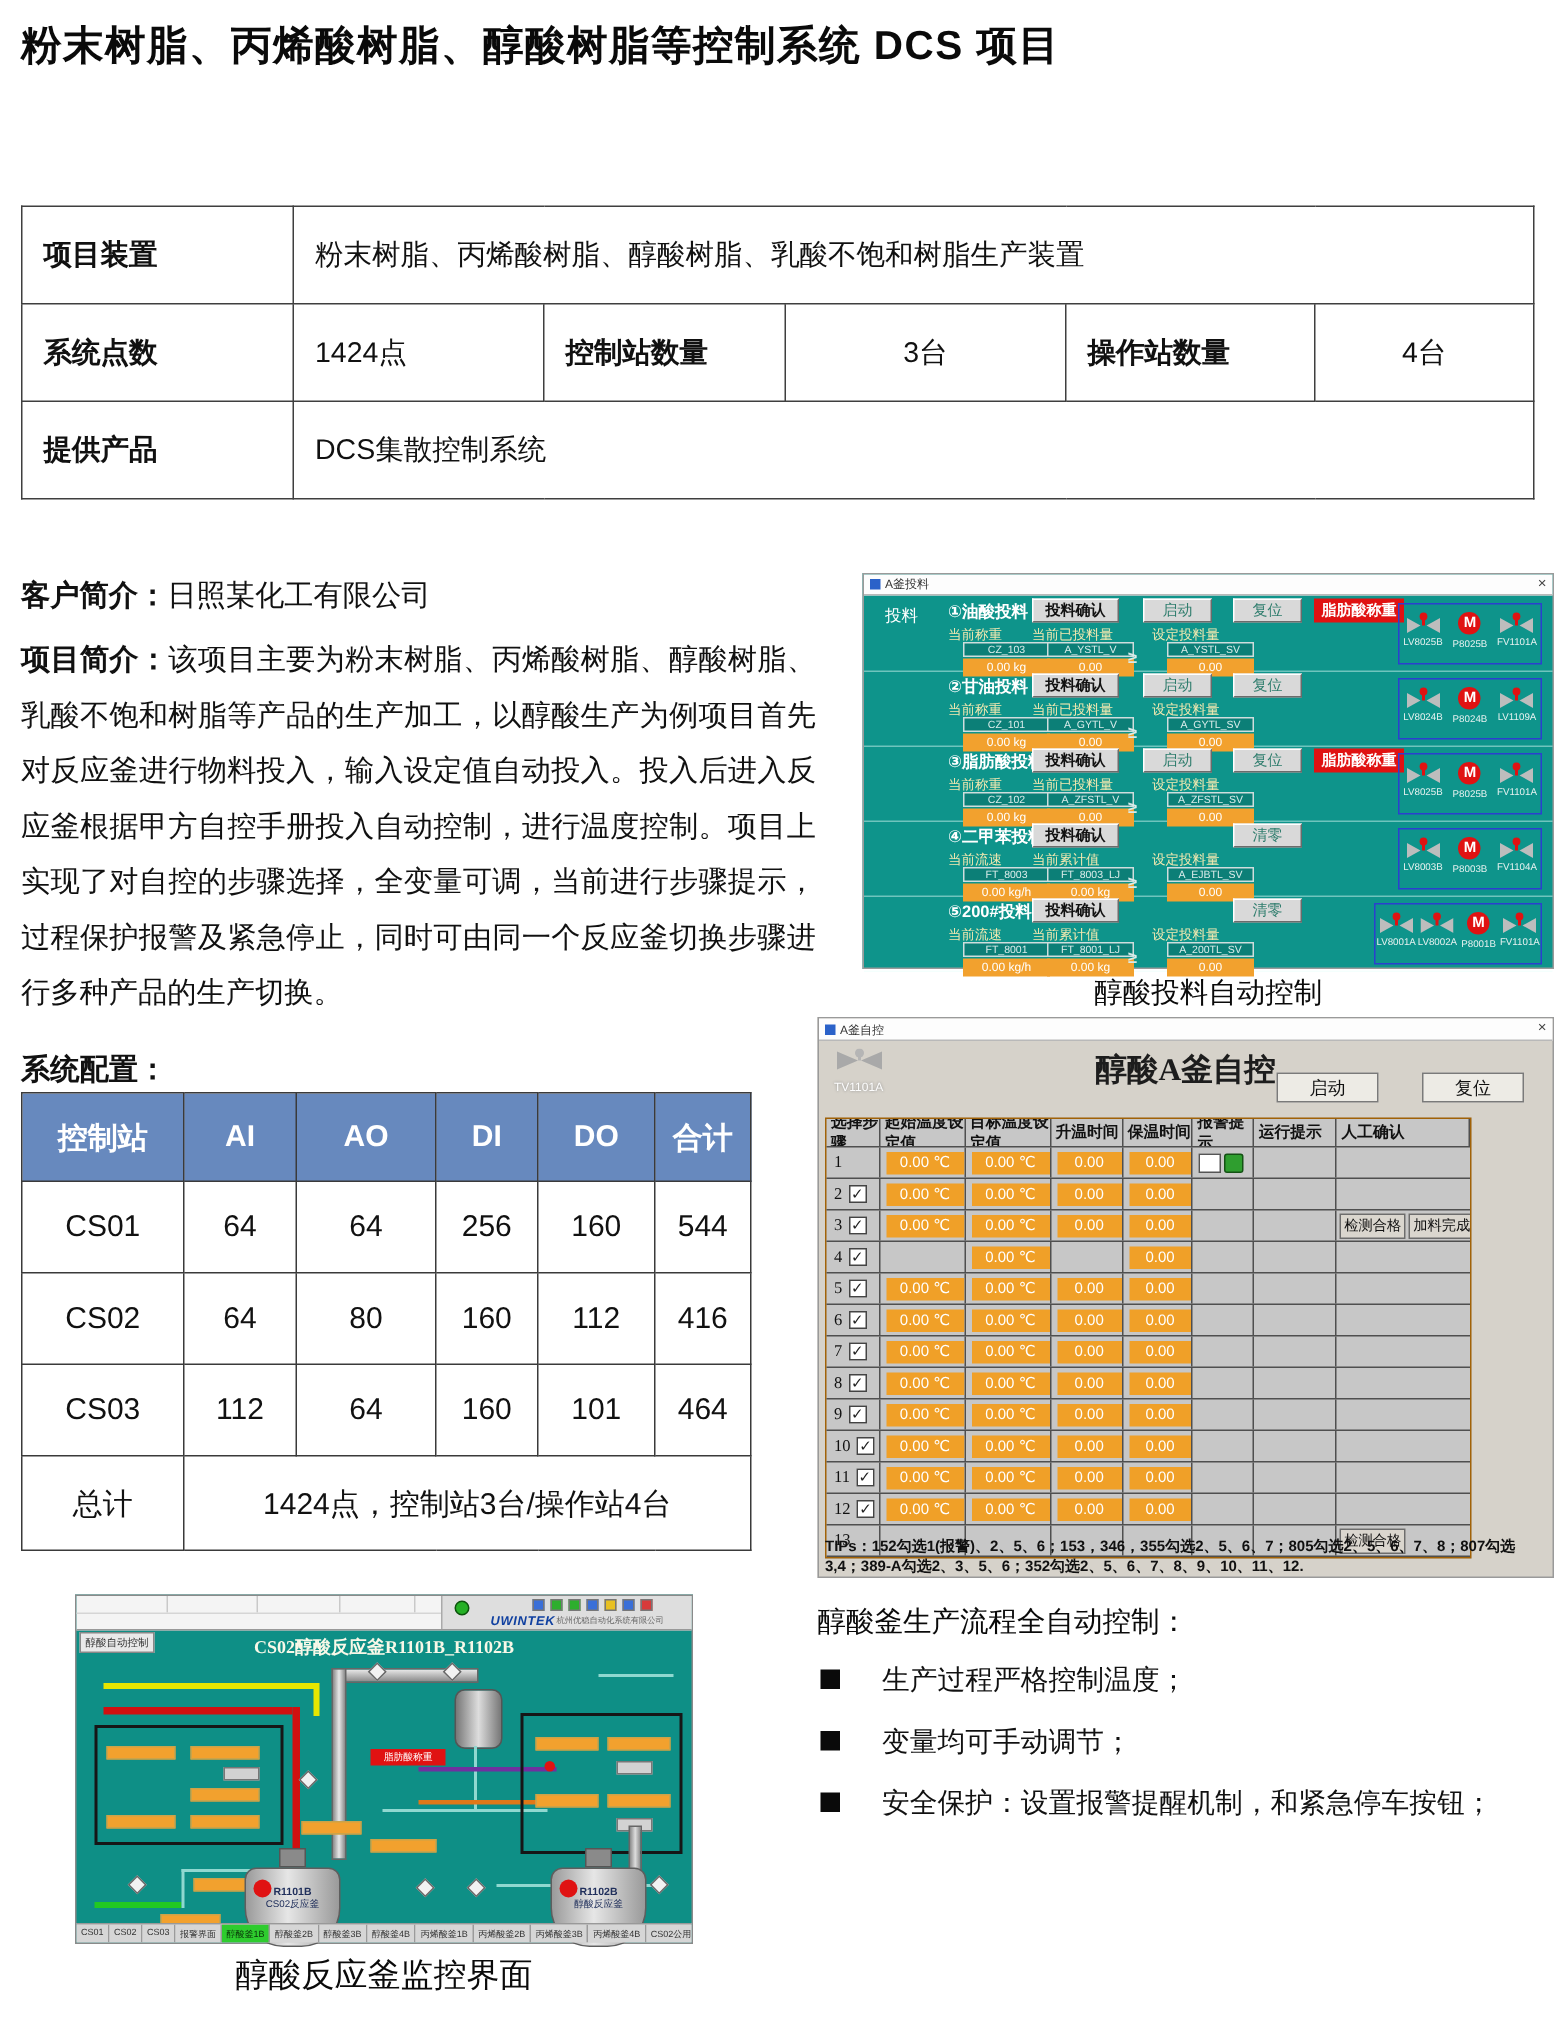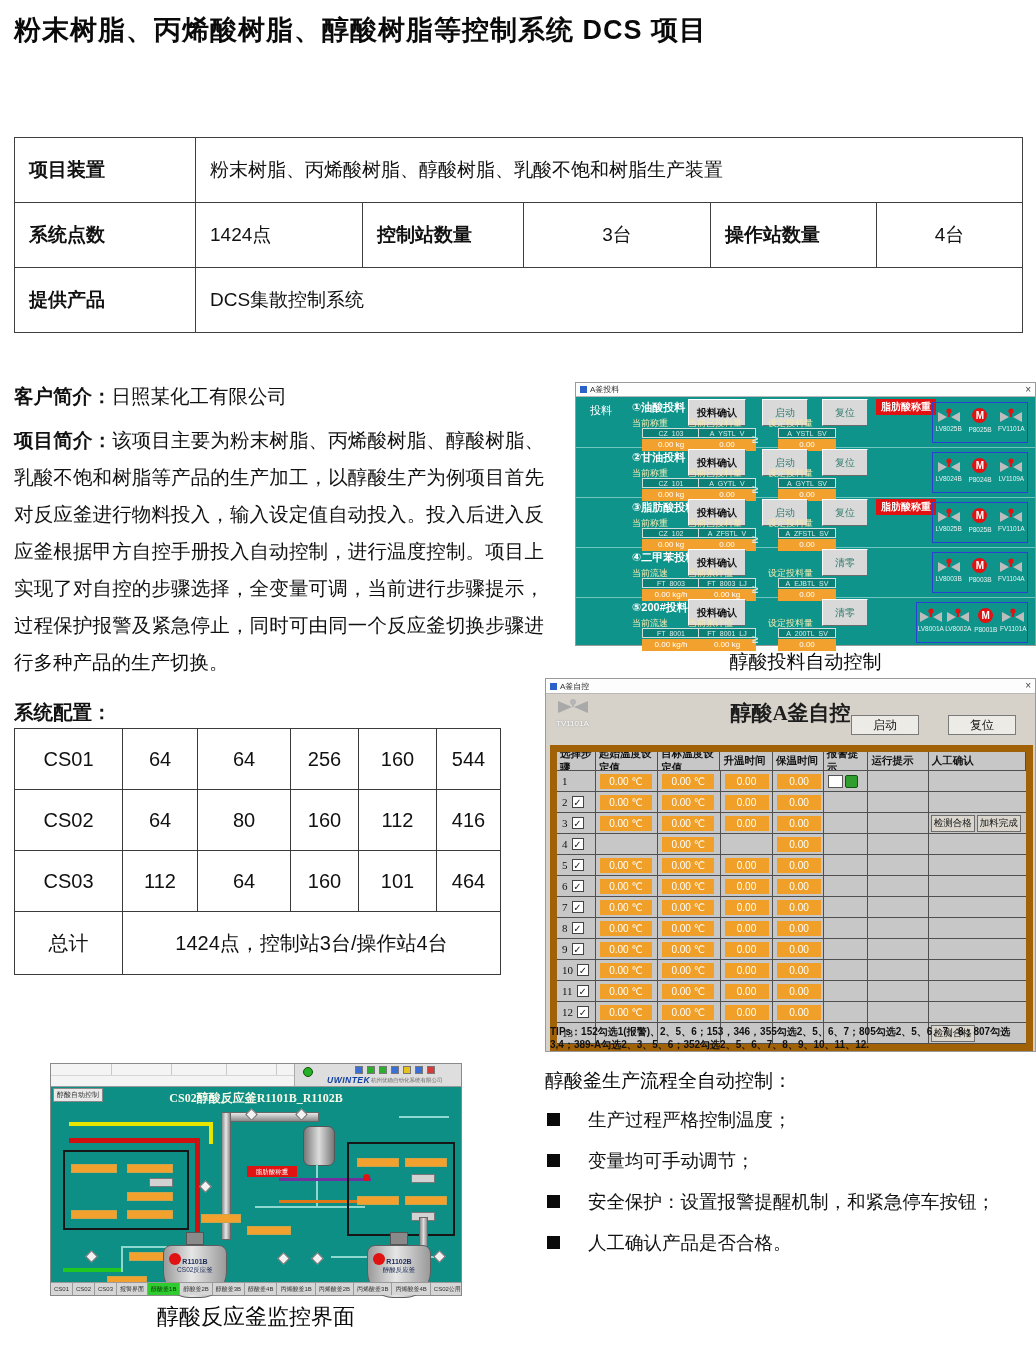--- a/index.html
+++ b/index.html
@@ -29,21 +29,21 @@
   .titlebar{position:absolute;left:0;top:0;right:0;height:14px;background:#fdfdfd;border-bottom:1px solid #b9b9b9;
             font-size:8px;color:#333;display:flex;align-items:center;padding:0 4px;box-sizing:border-box;}
   .titlebar .appicon{width:7px;height:7px;background:#2b62c9;margin-right:3px;flex:0 0 auto;}
   .titlebar .x{margin-left:auto;font-size:10px;color:#444;line-height:10px;cursor:default;}
 
   
   #feed-win{left:575px;top:382px;width:461px;height:264px;border:1px solid #9a9a9a;background:#0E948B;box-sizing:border-box;}
   #feed-body{position:absolute;left:0;top:14px;right:0;bottom:0;}
   .feed-row{position:absolute;left:0;right:0;height:50px;border-bottom:1px solid rgba(230,255,250,.45);}
   .feed-name{position:absolute;left:56px;top:3px;font-size:11px;font-weight:bold;color:#fff;white-space:nowrap;}
-  .hmi-btn{position:absolute;top:2px;height:27px;background:#d9d9d9;border-top:1px solid #fff;border-left:1px solid #fff;
+  .hmi-btn{position:absolute;top:2px;height:16px;background:#d9d9d9;border-top:1px solid #fff;border-left:1px solid #fff;
            border-right:1px solid #6b6b6b;border-bottom:1px solid #6b6b6b;font-size:10px;display:flex;align-items:center;
            justify-content:center;box-sizing:border-box;font-family:inherit;}
   .hmi-btn.cf{font-weight:bold;color:#111;}
   .hmi-btn.act{color:#2f7d6d;}
   .fbadge{position:absolute;top:2px;height:16px;background:#e01212;color:#fff;font-size:10px;font-weight:bold;
           display:flex;align-items:center;padding:0 5px;}
   .flab{position:absolute;top:20px;font-size:9px;color:#f4e9b0;white-space:nowrap;}
   .fbox{position:absolute;top:31px;width:58px;margin-left:10px;}
   .ftag{height:10px;background:#0C7F77;border:1px solid #cfdedd;color:#d9ecea;font-size:7px;line-height:9px;text-align:center;
         overflow:hidden;box-sizing:border-box;}
@@ -56,21 +56,21 @@
   .motor{width:15px;height:15px;border-radius:50%;background:#e01212;color:#fff;font-size:10px;font-weight:bold;
          display:flex;align-items:center;justify-content:center;}
   .cap{font-size:19px;color:#0a0a0a;text-align:center;}
 
   
   #auto-win{left:545px;top:678px;width:491px;height:374px;background:#D6D2CA;border:1px solid #9a9a9a;box-sizing:border-box;}
   #auto-title{position:absolute;left:0;top:20px;width:100%;text-align:center;font-family:"Liberation Serif","DejaVu Serif",serif;
               font-size:21px;font-weight:bold;color:#1d1d1d;}
   .winbtn{position:absolute;top:36px;width:66px;height:18px;background:#EDEBE5;border:1px solid #7a7a7a;font-size:12px;
           display:flex;align-items:center;justify-content:center;}
-  #auto-table{position:absolute;left:4px;top:66px;width:483px;background:#C7C7C7;border:7px solid #a16207;box-sizing:border-box;}
+  #auto-table{position:absolute;left:4px;top:66px;width:431px;background:#C7C7C7;border:1px solid #a16207;box-sizing:border-box;}
   .arow{display:flex;border-bottom:1px solid #4f4f4f;}
   .acell{border-right:1px solid #4f4f4f;box-sizing:border-box;display:flex;align-items:center;overflow:hidden;}
   .ahead .acell{font-size:10.5px;font-weight:bold;height:18px;padding-left:3px;}
   .adata .acell{height:20px;}
   .rowno{font-size:11px;padding-left:5px;font-family:"Liberation Serif","DejaVu Serif",serif;}
   .ckb{width:12px;height:12px;background:#fff;border:1px solid #444;margin-left:4px;font-size:10px;line-height:11px;
        text-align:center;color:#222;box-sizing:border-box;}
   .ochip{background:#F0A028;color:#fff;font-size:10px;height:15px;line-height:15px;text-align:center;margin-left:4px;}
   .ledbox{width:13px;height:11px;background:#fff;border:1px solid #555;margin-left:4px;}
   .led{width:11px;height:11px;background:#2f9e2f;border:1px solid #145214;border-radius:2px;margin-left:2px;}
@@ -167,20 +167,28 @@
     <table class="cfg">
       <colgroup>
           <col style="width:108px">
           <col style="width:75px">
           <col style="width:93px">
           <col style="width:68px">
           <col style="width:78px">
           <col style="width:64px">
         </colgroup>
       <tbody>
+          <tr>
+        <th>控制站</th>
+        <th>AI</th>
+        <th>AO</th>
+        <th>DI</th>
+        <th>DO</th>
+        <th>合计</th>
+      </tr>
       <tr>
         <td>CS01</td>
         <td>64</td>
         <td>64</td>
         <td>256</td>
         <td>160</td>
         <td>544</td>
       </tr>
       <tr>
         <td>CS02</td>
@@ -766,24 +774,20 @@
           <span>生产过程严格控制温度；</span>
         </div>
         <div class="bullet">
           <span class="sq"></span>
           <span>变量均可手动调节；</span>
         </div>
         <div class="bullet">
           <span class="sq"></span>
           <span>安全保护：设置报警提醒机制，和紧急停车按钮；</span>
         </div>
-        <div class="bullet">
-          <span class="sq"></span>
-          <span>人工确认产品是否合格。</span>
-        </div>
       </div>
   </div>
 
   <div class="abs" id="scada">
     <div id="scada-strip">
       <div class="stripcol" style="left:60px;"></div>
         <div class="stripcol" style="left:120px;"></div>
       <div class="stripcol" style="left:175px;"></div>
         <div class="stripcol" style="left:225px;"></div>
       <div style="position:absolute;left:0;top:11px;width:246px;height:1px;background:#d5d5d5;"></div>

